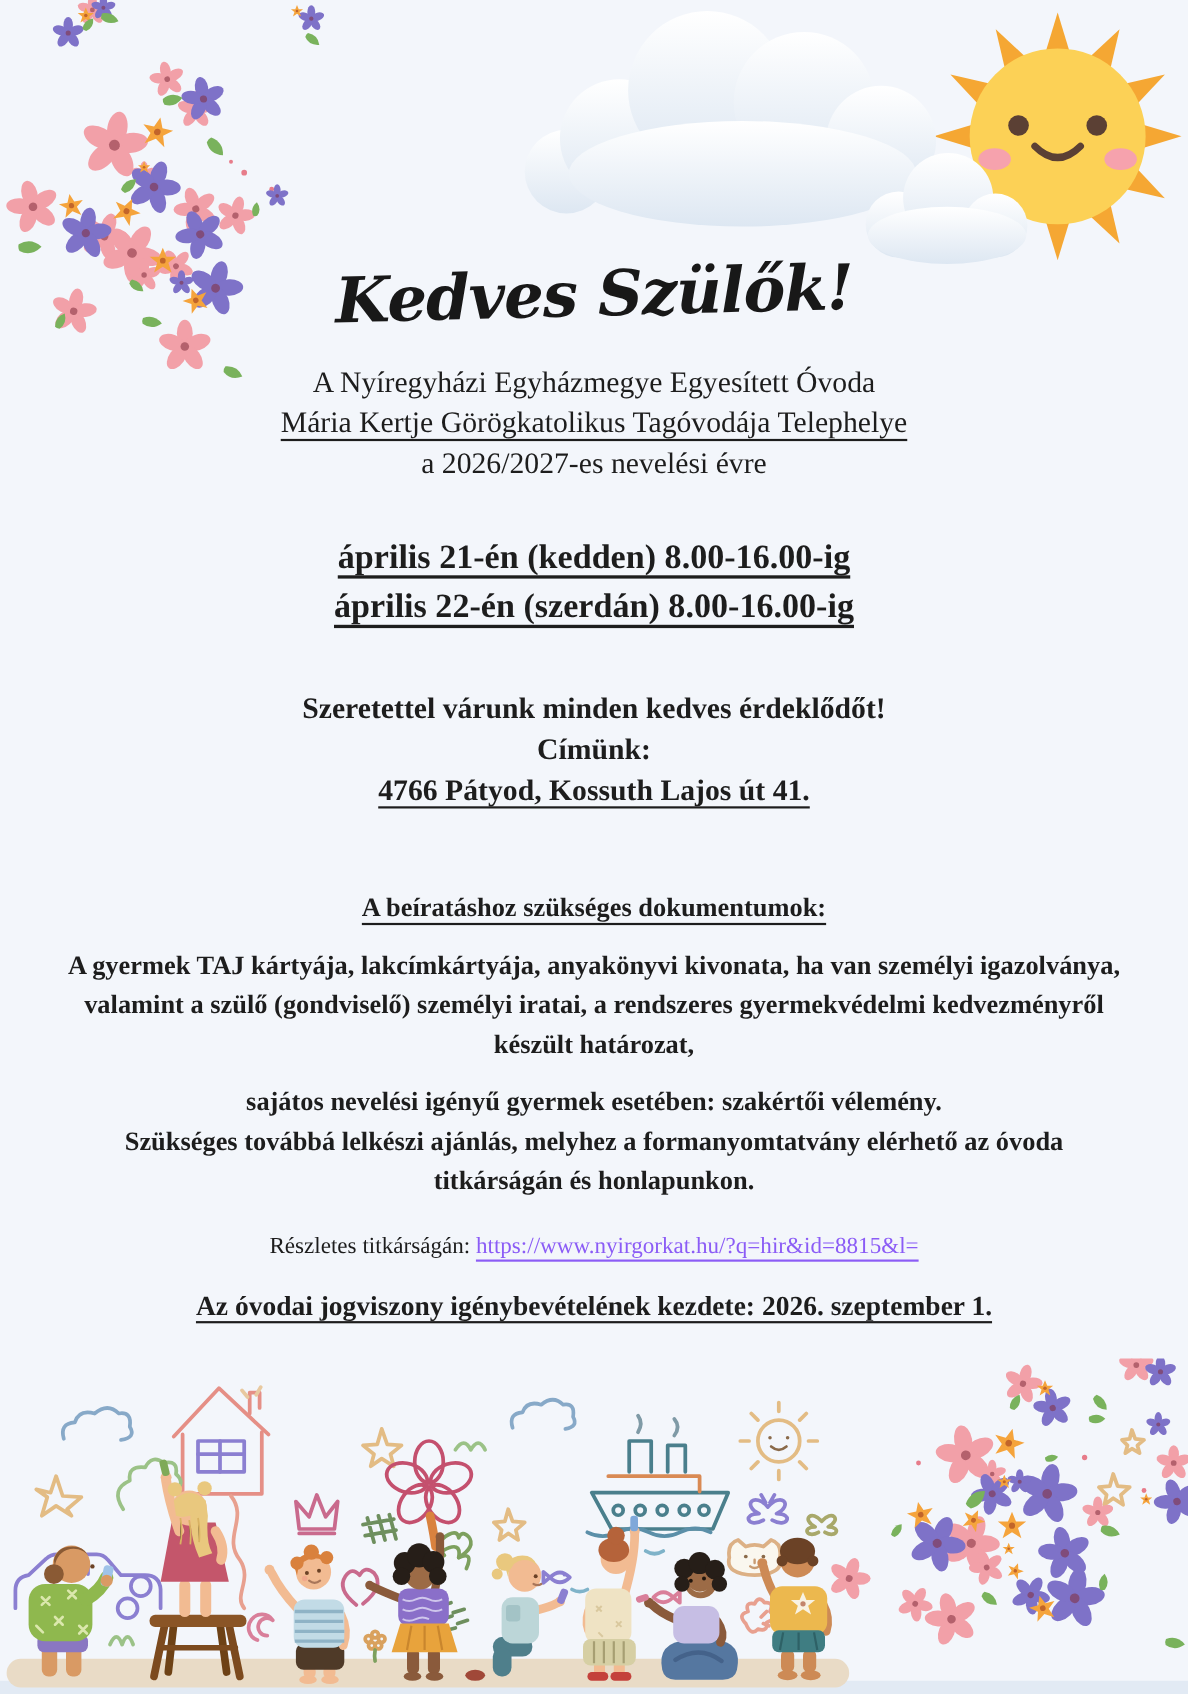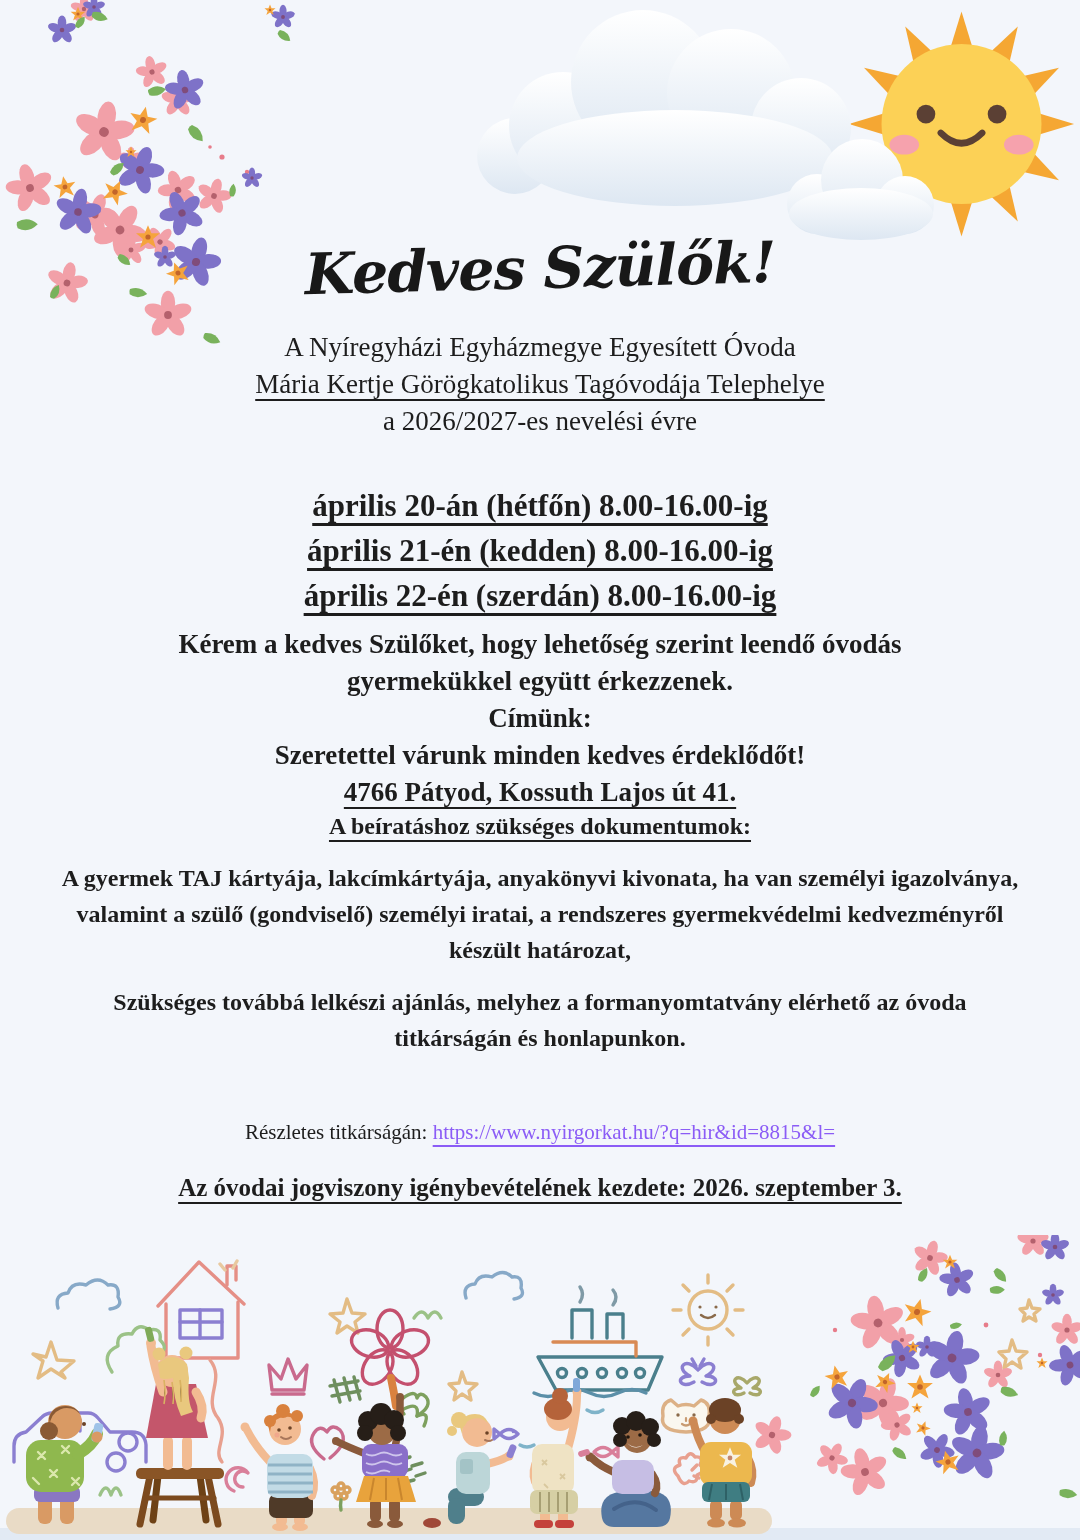--- a/index.html
+++ b/index.html
@@ -157,45 +157,44 @@
   <div class="content">
     <h1 class="title">Kedves Szülők!</h1>
 
     <div class="intro">
       <p>A Nyíregyházi Egyházmegye Egyesített Óvoda</p>
       <p class="u">Mária Kertje Görögkatolikus Tagóvodája Telephelye</p>
       <p>a 2026/2027-es nevelési évre</p>
     </div>
 
     <div class="schedule">
-      <p class="u">április 20-án (hétfőn) 8.00-16.00-ig</p>
       <p class="u">április 21-én (kedden) 8.00-16.00-ig</p>
       <p class="u">április 22-én (szerdán) 8.00-16.00-ig</p>
     </div>
 
     <div class="message">
-      <p class="wrap">Kérem a kedves Szülőket, hogy lehetőség szerint leendő óvodás gyermekükkel együtt érkezzenek.</p>
+      <p>Szeretettel várunk minden kedves érdeklődőt!</p>
       <p>Címünk:</p>
-      <p>Szeretettel várunk minden kedves érdeklődőt!</p>
       <p class="u">4766 Pátyod, Kossuth Lajos út 41.</p>
     </div>
 
     <div class="documents">
       <p class="u">A beíratáshoz szükséges dokumentumok:</p>
       <p class="body">A gyermek TAJ kártyája, lakcímkártyája, anyakönyvi kivonata, ha van személyi igazolványa, valamint a szülő (gondviselő) személyi iratai, a rendszeres gyermekvédelmi kedvezményről készült határozat,</p>
+      <p>sajátos nevelési igényű gyermek esetében: szakértői vélemény.</p>
       <p class="referral">Szükséges továbbá lelkészi ajánlás, melyhez a formanyomtatvány elérhető az óvoda titkárságán és honlapunkon.</p>
     </div>
 
     <div class="info">
       <span>Részletes titkárságán:</span>
       <a class="u" href="#">https://www.nyirgorkat.hu/?q=hir&amp;id=8815&amp;l=</a>
     </div>
 
     <div class="footer">
-      <p class="u">Az óvodai jogviszony igénybevételének kezdete: 2026. szeptember 3.</p>
+      <p class="u">Az óvodai jogviszony igénybevételének kezdete: 2026. szeptember 1.</p>
     </div>
   </div>
 
   <svg class="layer" style="left:0;top:1230px" width="1080" height="310" viewBox="0 0 1080 310">
 
     <rect x="0" y="298" width="1080" height="12" fill="#e2eaf4"></rect>
     <rect x="6" y="278" width="766" height="26" rx="13" fill="#e9dbc6"></rect>
 
     <g fill="none" stroke-linecap="round" stroke-linejoin="round" stroke-width="3.4">
 

